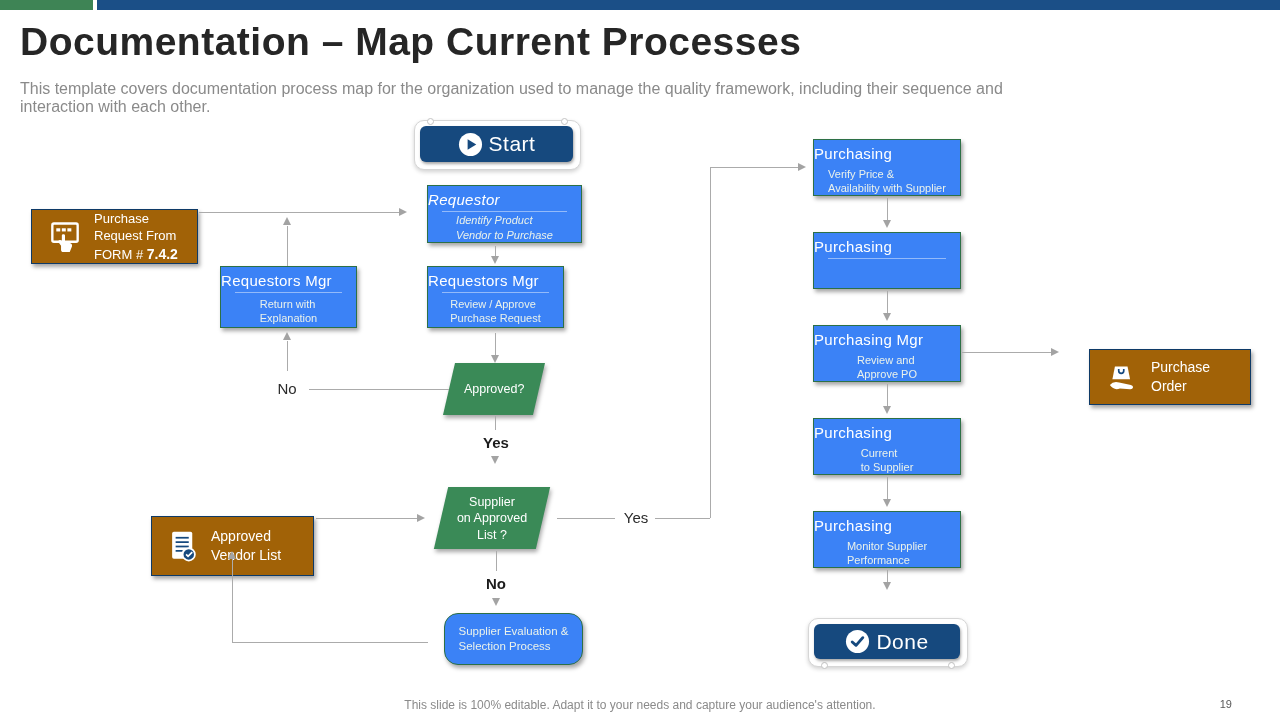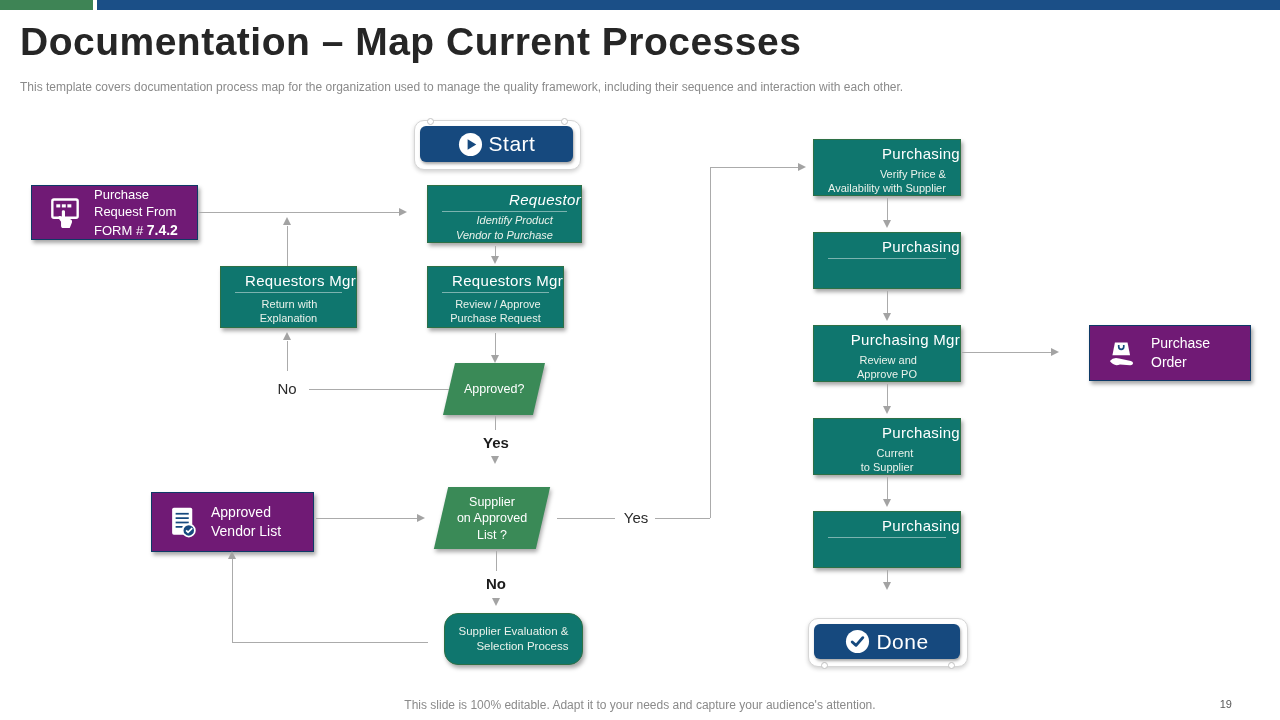--- a/index.html
+++ b/index.html
@@ -7,42 +7,42 @@
          font-family:"Liberation Sans",sans-serif;}
 
   
   .bar{position:absolute;top:0;height:10px;}
   .bar.green{left:0;width:93px;background:#3E8455;}
   .bar.blue{left:97px;width:1183px;background:#1B4F87;}
 
   
   .title{position:absolute;left:20px;top:20px;width:1100px;font-size:39px;font-weight:600;
          color:#262626;letter-spacing:0.5px;}
-  .subtitle{position:absolute;left:20px;top:80px;width:1000px;font-size:12px;color:#8A8A8A;}
+  .subtitle{position:absolute;left:20px;top:80px;width:1000px;font-size:16px;color:#8A8A8A;}
 
   
   .footer-note{position:absolute;left:0;top:698px;width:1280px;text-align:center;
                font-size:12px;color:#8A8A8A;}
   .page-num{position:absolute;right:48px;top:698px;font-size:11px;color:#595959;}
 
   
-  .gbox{position:absolute;background:#0f766e;border:1px solid #2D7046;
-        box-shadow:2px 3px 4px rgba(0,0,0,.35);color:#fff;text-align:right;
+  .gbox{position:absolute;background:#3b82f6;border:1px solid #2D7046;
+        box-shadow:2px 3px 4px rgba(0,0,0,.35);color:#fff;text-align:left;
         display:flex;flex-direction:column;box-sizing:border-box;}
   .gbox .t{font-size:15px;padding-top:5px;letter-spacing:.3px;}
   .gbox .sep{height:1px;background:rgba(255,255,255,.45);margin:3px 14px 2px;}
   .gbox .s{flex:1;display:flex;align-items:center;justify-content:center;
            font-size:11px;color:#EAF2EB;line-height:1.3;white-space:pre-line;}
   .gbox.round{border-radius:14px;justify-content:center;}
   .gbox.round .s{flex:0;}
 
   
-  .bbox{position:absolute;background:#701a75;border:1px solid #0E3A67;
+  .bbox{position:absolute;background:#a16207;border:1px solid #0E3A67;
         box-shadow:2px 3px 4px rgba(0,0,0,.35);color:#fff;display:flex;align-items:center;
-        box-sizing:border-box;}
+        box-sizing:border-box;margin-top:24px;}
   .bbox .ic{flex:0 0 auto;margin:0 10px 0 14px;display:flex;align-items:center;}
   .bbox .txt{font-size:13px;line-height:1.35;white-space:pre-line;text-align:left;}
   .bbox .txt .b{font-weight:bold;font-size:14px;}
 
   
   .para{position:absolute;background:#3A8A57;box-shadow:2px 3px 4px rgba(0,0,0,.35);
         transform:skewX(-13deg);display:flex;align-items:center;justify-content:center;}
   .para .inner{transform:skewX(13deg);color:#fff;text-align:center;white-space:pre-line;
                font-size:12.5px;line-height:1.3;}
 
@@ -179,20 +179,22 @@
   </div>
   <div class="gbox" style="left:813px;top:418px;width:148px;height:57px;">
     <div class="t">Purchasing</div>
     <div class="sep"></div>
     <div class="s">Current
 to Supplier</div>
   </div>
   <div class="gbox" style="left:813px;top:511px;width:148px;height:57px;">
     <div class="t">Purchasing</div>
     <div class="sep"></div>
+    <div class="s">Monitor Supplier
+Performance</div>
   </div>
 
   <div class="bbox" style="left:1089px;top:325px;width:162px;height:56px;">
     <span class="ic">
       <svg width="37" height="37" viewBox="0 0 44 44">
         <path d="M13 9 h15 l3 15 H10 Z" fill="#fff"></path>
         <path d="M17.5 12 v2 a3 3 0 0 0 6 0 v-2" stroke="#16497E" stroke-width="2" fill="none"></path>
         <path d="M7 31 q4 -5 11 -3 l14 3 q3 1 2.5 3 q-.5 2.2 -3.5 2 l-12 -1 q-7 3 -12 -4 z" fill="#fff"></path>
       </svg>
     </span>

